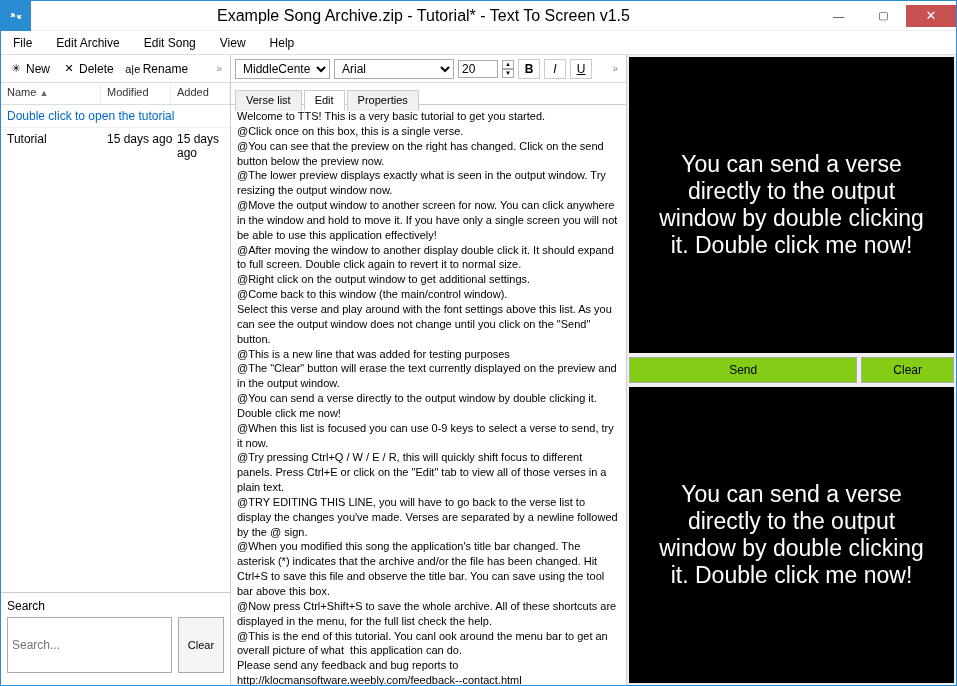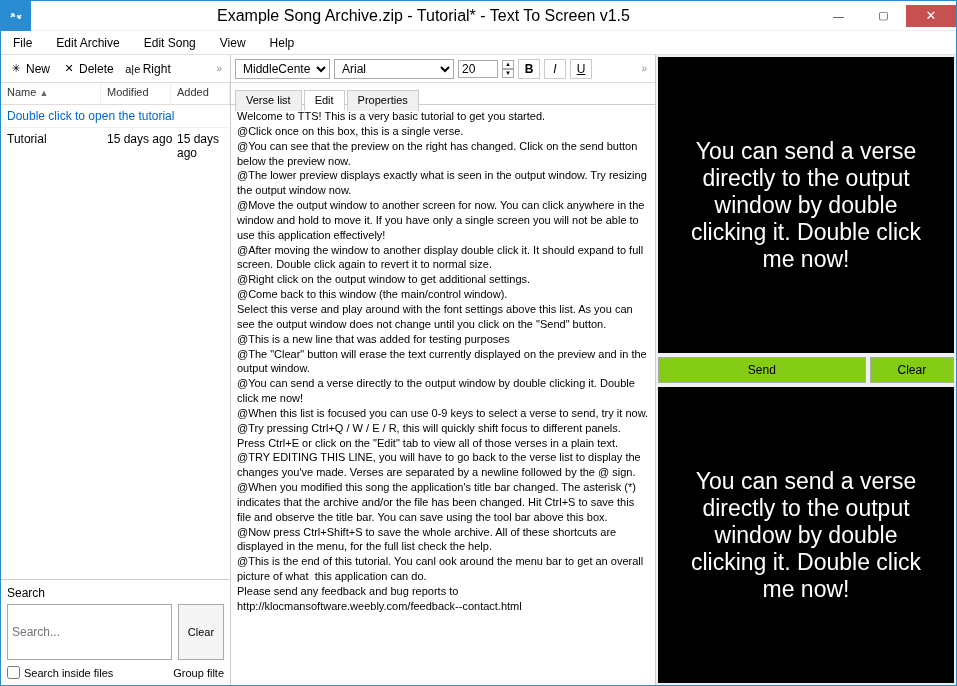--- a/index.html
+++ b/index.html
@@ -37,21 +37,21 @@
 .toolbar2 select, .toolbar2 input { font-size: 12px; border: 1px solid #aaa; padding: 1px 3px; background: #fff; }
 .sel-align { width: 95px; } .sel-font { width: 120px; } .inp-size { width: 40px; }
 .spinbtns { display: flex; flex-direction: column; }
 .spinbtns span { font-size: 6px; line-height: 7px; border: 1px solid #aaa; width: 12px; text-align: center; cursor: pointer; }
 .fmtbtn { width: 22px; height: 20px; border: 1px solid #ccc; background: #fff; cursor: pointer; font-size: 12px; display: flex; align-items: center; justify-content: center; }
 .bold { font-weight: bold; } .italic { font-style: italic; } .underline { text-decoration: underline; }
 .tabs { height: 22px; display: flex; border-bottom: 1px solid #ccc; font-size: 11px; padding-left: 4px; }
 .tab { padding: 3px 10px; border: 1px solid #ccc; border-bottom: none; background: #f0f0f0; cursor: pointer; margin-right: 2px; position: relative; top: 7px; }
 .tab.active { background: #fff; border-bottom: 1px solid #fff; }
 .editor { flex: 1; padding: 4px 6px; font-size: 11px; line-height: 1.35; overflow: auto; white-space: pre-wrap; border: none; outline: none; resize: none; font-family: "Segoe UI", Tahoma, sans-serif; }
-.rightpanel { width: 300px; display: flex; flex-direction: column; background: #f0f0f0; gap: 4px; padding: 2px; }
+.rightpanel { width: 329px; display: flex; flex-direction: column; background: #f0f0f0; gap: 4px; padding: 2px; }
 .preview { background: #000; color: #fff; flex: 1; display: flex; align-items: center; justify-content: center; text-align: center; font-size: 23px; padding: 20px; font-family: Arial, sans-serif; }
 .btnrow { display: flex; gap: 4px; height: 26px; }
 .btnrow button { flex: 1; font-size: 12px; border: 1px solid #aaa; background: #84cc16; cursor: pointer; }
 .btnrow button:first-child { flex: 2.5; }
 .sortarrow { font-size: 9px; color: #666; }
 </style>
 </head>
 <body>
 
 <div class="titlebar">
@@ -82,21 +82,21 @@
       <div class="tbtn">
           <span class="ico">✳</span>
           <span>New</span>
         </div>
       <div class="tbtn">
           <span class="ico">✕</span>
           <span>Delete</span>
         </div>
       <div class="tbtn">
           <span class="ico">a|e</span>
-          <span>Right</span>
+          <span>Rename</span>
         </div>
       <div class="chevrons">»</div>
     </div>
     <div class="listhead">
       <div class="lh-name"><span>Name</span> <span class="sortarrow">▲</span></div>
       <div class="lh-mod">Modified</div>
       <div class="lh-add">Added</div>
     </div>
     <div class="listbody">
       <div class="hintrow">Double click to open the tutorial</div>
@@ -104,27 +104,20 @@
         <div>Tutorial</div>
         <div>15 days ago</div>
         <div>15 days ago</div>
       </div>
     </div>
     <div class="searchbox">
       <div class="lbl">Search</div>
       <div class="searchrow">
         <input type="text" placeholder="Search..." style="">
         <button>Clear</button>
-      </div>
-      <div class="checkrow">
-        <label>
-            <input type="checkbox" style="">
-            <span>Search inside files</span>
-          </label>
-        <span>Group filte</span>
       </div>
     </div>
   </div>
 
   <div class="midpanel">
     <div class="toolbar2">
       <select class="sel-align"><option>MiddleCenter</option></select>
       <select class="sel-font"><option>Arial</option></select>
       <input class="inp-size" value="20" style="">
       <div class="spinbtns">

